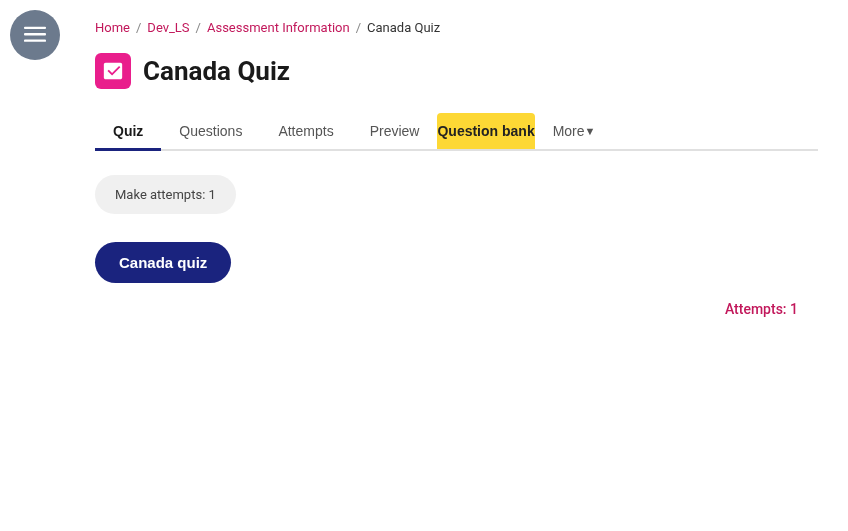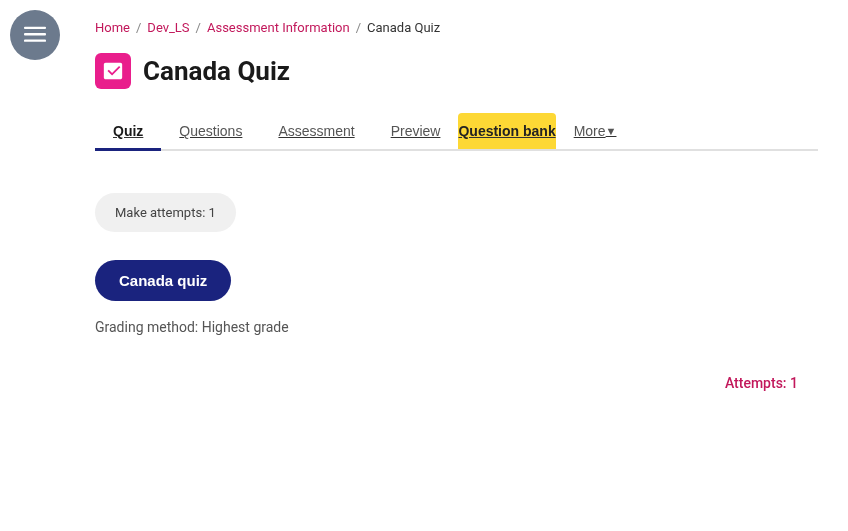--- a/index.html
+++ b/index.html
@@ -90,22 +90,21 @@
       font-weight: 700;
       color: #1a1a1a;
     }
 
     
     .tabs {
       display: flex;
       align-items: flex-end;
       gap: 0;
       border-bottom: 2px solid #e0e0e0;
-      margin-bottom: 42px;
-      text-decoration: underline;
+      margin-bottom: 24px;
     }
     .tab {
       padding: 10px 18px;
       cursor: pointer;
       font-size: 14px;
       color: #555;
       border: none;
       background: none;
       position: relative;
       white-space: nowrap;
@@ -216,40 +215,39 @@
         <path d="M20 3H4c-1.1 0-2 .9-2 2v14c0 1.1.9 2 2 2h16c1.1 0 2-.9 2-2V5c0-1.1-.9-2-2-2zm-9 14l-5-5 1.41-1.41L11 14.17l7.59-7.59L20 8l-9 9z"></path>
       </svg>
     </div>
     <h1 class="page-title">Canada Quiz</h1>
   </div>
 
   
   <div class="tabs">
     <button class="tab active">Quiz</button>
     <button class="tab">Questions</button>
-    <button class="tab">Assessment</button>
+    <button class="tab">Attempts</button>
     <button class="tab">Preview</button>
     <button class="tab highlight">Question bank</button>
     <button class="tab tab-more">
       <span>More</span>
       <span class="chevron">▼</span>
     </button>
   </div>
 
   
   <div class="attempt-banner">
     <span>Make attempts: 1</span>
   </div>
 
   
   <div>
     <button class="preview-btn">Canada quiz</button>
   </div>
 
   
-  <p class="grading-method">Grading method: Highest grade</p>
 
   
   <div class="attempts-row">
     <span class="attempts-label">Attempts: 1</span>
   </div>
 
 </div>
 
 </body></html>

